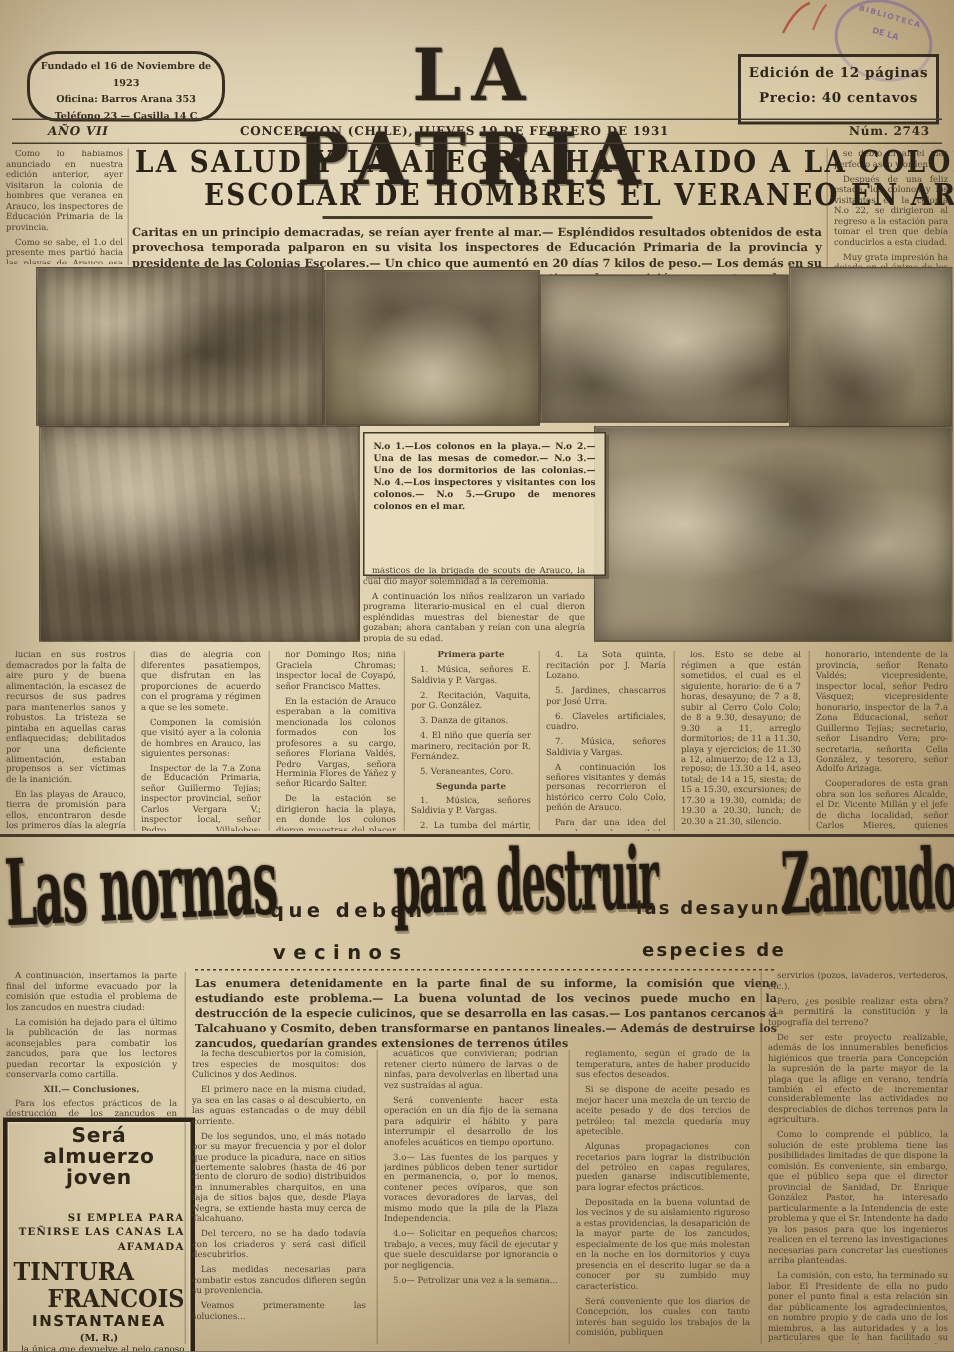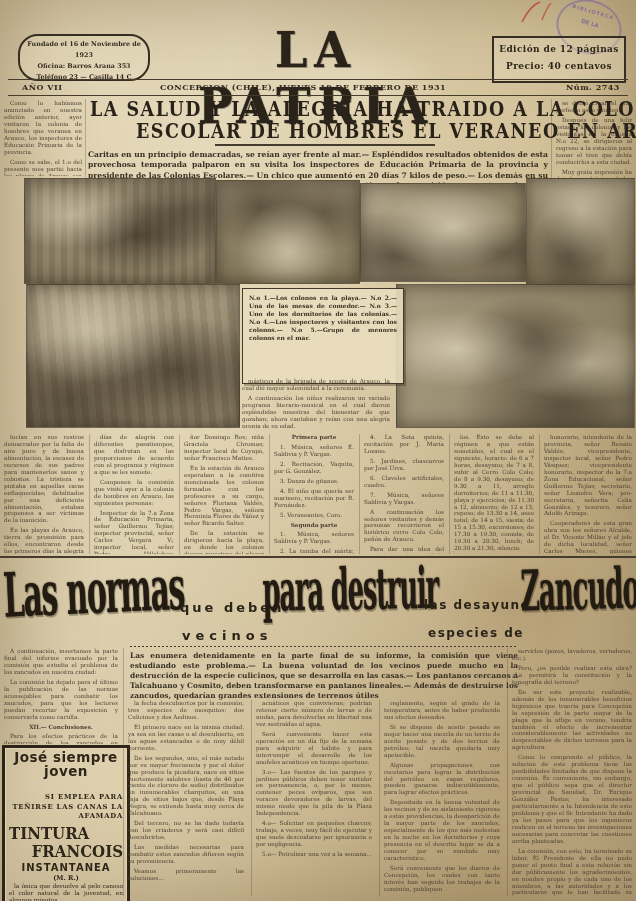--- a/index.html
+++ b/index.html
@@ -88,21 +88,21 @@
     <div>Oficina: Barros Arana 353</div>
     <div>Teléfono 23 — Casilla 14 C</div>
   </div>
   <div class="title">LA PATRIA</div>
   <div class="boxed mast-right" style="left:492px;top:36px;width:130px;height:40px;">
     <div>Edición de 12 páginas</div>
     <div>Precio: 40 centavos</div>
   </div>
 
   <div class="rule" style="left:8px;top:79px;width:620px;height:1px;"></div>
-  <div class="dateline" style="left:22px;">AÑO VII</div>
+  <div class="dateline" style="left:32px;font-style:italic;">AÑO VII</div>
   <div class="dateline" style="left:160px;width:320px;">CONCEPCION (CHILE), JUEVES 19 DE FEBRERO DE 1931</div>
   <div class="dateline" style="left:566px;">Núm. 2743</div>
   <div class="rule" style="left:8px;top:95px;width:620px;height:1px;"></div>
 
   <div class="tinycol" style="left:4px;top:100px;width:78px;height:76px;">
     <p>Como lo habíamos anunciado en nuestra edición anterior, ayer visitaron la colonia de hombres que veranea en Arauco, los inspectores de Educación Primaria de la provincia.</p>
     <p>Como se sabe, el 1.o del presente mes partió hacia las playas de Arauco esa colonia compuesta de 45 niños de diferentes escuelas de la provincia.</p>
 
   </div>
   <div class="vrule" style="left:85px;top:99px;height:78px;"></div>
@@ -228,21 +228,21 @@
   <div class="bdeck">Las enumera detenidamente en la parte final de su informe, la comisión que viene estudiando este problema.— La buena voluntad de los vecinos puede mucho en la destrucción de la especie culicinos, que se desarrolla en las casas.— Los pantanos cercanos a Talcahuano y Cosmito, deben transformarse en pantanos lineales.— Además de destruirse los zancudos, quedarían grandes extensiones de terrenos útiles</div>
 
   <div class="tinycol" style="left:4px;top:648px;width:114px;height:96px;">
     <p>A continuación, insertamos la parte final del informe evacuado por la comisión que estudia el problema de los zancudos en nuestra ciudad:</p>
     <p>La comisión ha dejado para el último la publicación de las normas aconsejables para combatir los zancudos, para que los lectores puedan recortar la exposición y conservarla como cartilla.</p>
     <p class="subhead">XII.— Conclusiones.</p>
     <p>Para los efectos prácticos de la destrucción de los zancudos en Concepción, conviene recapitular que, en la ciudad han sido hasta</p>
   </div>
 
   <div class="ad">
-    <div class="t">José siempre joven</div>
+    <div class="t">Será almuerzo joven</div>
     <div class="s">SI EMPLEA PARA TEÑIRSE LAS CANAS LA AFAMADA</div>
     <div class="b1">TINTURA</div>
     <div class="b2">FRANCOIS</div>
     <div class="b3">INSTANTANEA</div>
     <div class="mr">(M. R.)</div>
     <div class="body">
       <p>la única que devuelve al pelo canoso el color natural de la juventud, en algunos minutos.</p>
       <p>En los colores, Negro, Castaño obscuro, Castaño y Castaño claro. Se vende en todas las farmacias. Autorizada por la Dirección General de Sanidad, Decreto</p>
 
     </div>

